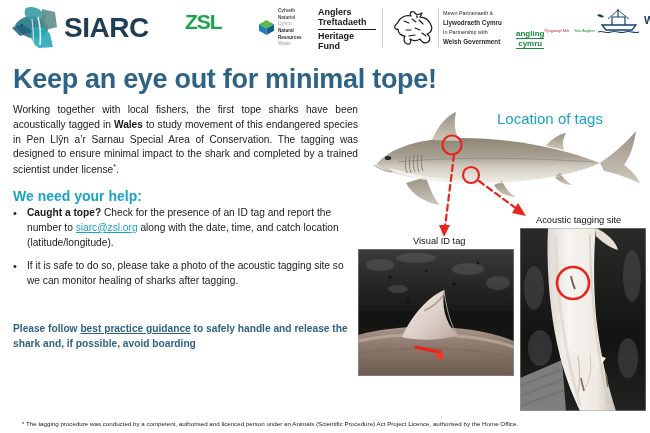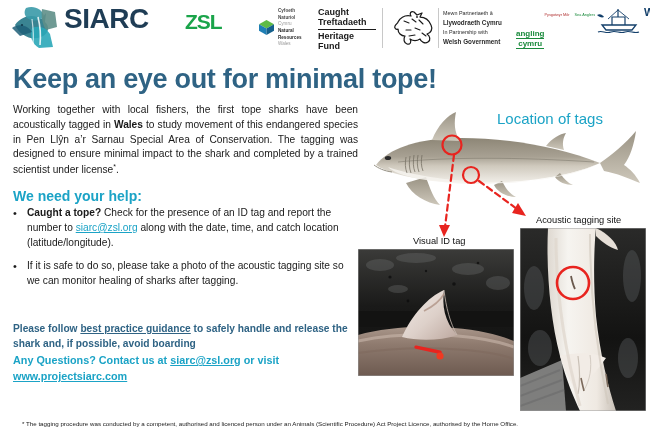--- a/index.html
+++ b/index.html
@@ -5,21 +5,21 @@
   html,body{margin:0;padding:0;}
   body{
     width:650px;height:433px;overflow:hidden;background:#ffffff;
     font-family:"Liberation Sans", sans-serif;
     -webkit-font-smoothing:antialiased;
   }
   .poster{position:relative;width:650px;height:433px;}
 
   
   .logo-strip{position:absolute;left:0;top:0;width:650px;height:58px;}
-  .logo{position:absolute;display:flex;align-items:flex-start;}
+  .logo{position:absolute;display:flex;align-items:center;}
 
   .siarc-logo{left:8px;top:3px;}
   .siarc-mark{width:54px;height:50px;position:relative;}
   .siarc-word{font-size:28px;font-weight:bold;color:#1f3d55;letter-spacing:-0.5px;margin-left:2px;}
 
   .zsl-logo{left:185px;top:10px;}
   .zsl-word{font-size:21px;font-weight:bold;color:#1aa44a;letter-spacing:-1px;}
 
   .nrw-logo{left:258px;top:8px;display:flex;align-items:center;gap:3px;}
   .nrw-text{font-size:4.6px;line-height:1.45;font-weight:bold;}
@@ -144,21 +144,21 @@
         <div class="cy">Naturiol</div>
         <div class="cy-light">Cymru</div>
         <div class="en">Natural</div>
         <div class="en">Resources</div>
         <div class="en-light">Wales</div>
       </div>
     </div>
 
     <div class="logo hlf-logo">
       <div class="hlf-text">
-        <div>Caught</div>
+        <div>Anglers</div>
         <div>Treftadaeth</div>
         <div class="hlf-rule"></div>
         <div>Heritage</div>
         <div>Fund</div>
       </div>
     </div>
 
     <div class="divider" style="left:382px;"></div>
 
     <div class="logo wg-logo">
@@ -230,23 +230,20 @@
       <div class="btxt">
         <span>If it is safe to do so, please take a photo of the acoustic tagging site so we can monitor healing of sharks after tagging.</span>
       </div>
     </div>
   </div>
 
   <div class="follow">
     <span>Please follow </span><a class="lnk-dark" href="#">best practice guidance</a><span> to safely handle and release the shark and, if possible, avoid boarding</span>
   </div>
 
-  <div class="questions">
-    <span>Any Questions? Contact us at </span><a class="lnk" href="#">siarc@zsl.org</a><span> or visit </span><a class="lnk" href="#">www.projectsiarc.com</a>
-  </div>
 
   <div class="footnote">* The tagging procedure was conducted by a competent, authorised and licenced person under an Animals (Scientific Procedure) Act Project Licence, authorised by the Home Office.</div>
 
   <div class="loc-title">Location of tags</div>
 
   <div class="shark-wrap">
     <svg width="282" height="145" viewBox="0 0 282 145">
       <defs>
         <linearGradient id="bodyG" x1="0" y1="0" x2="0" y2="1">
           <stop offset="0%" stop-color="#8d8676"></stop>

